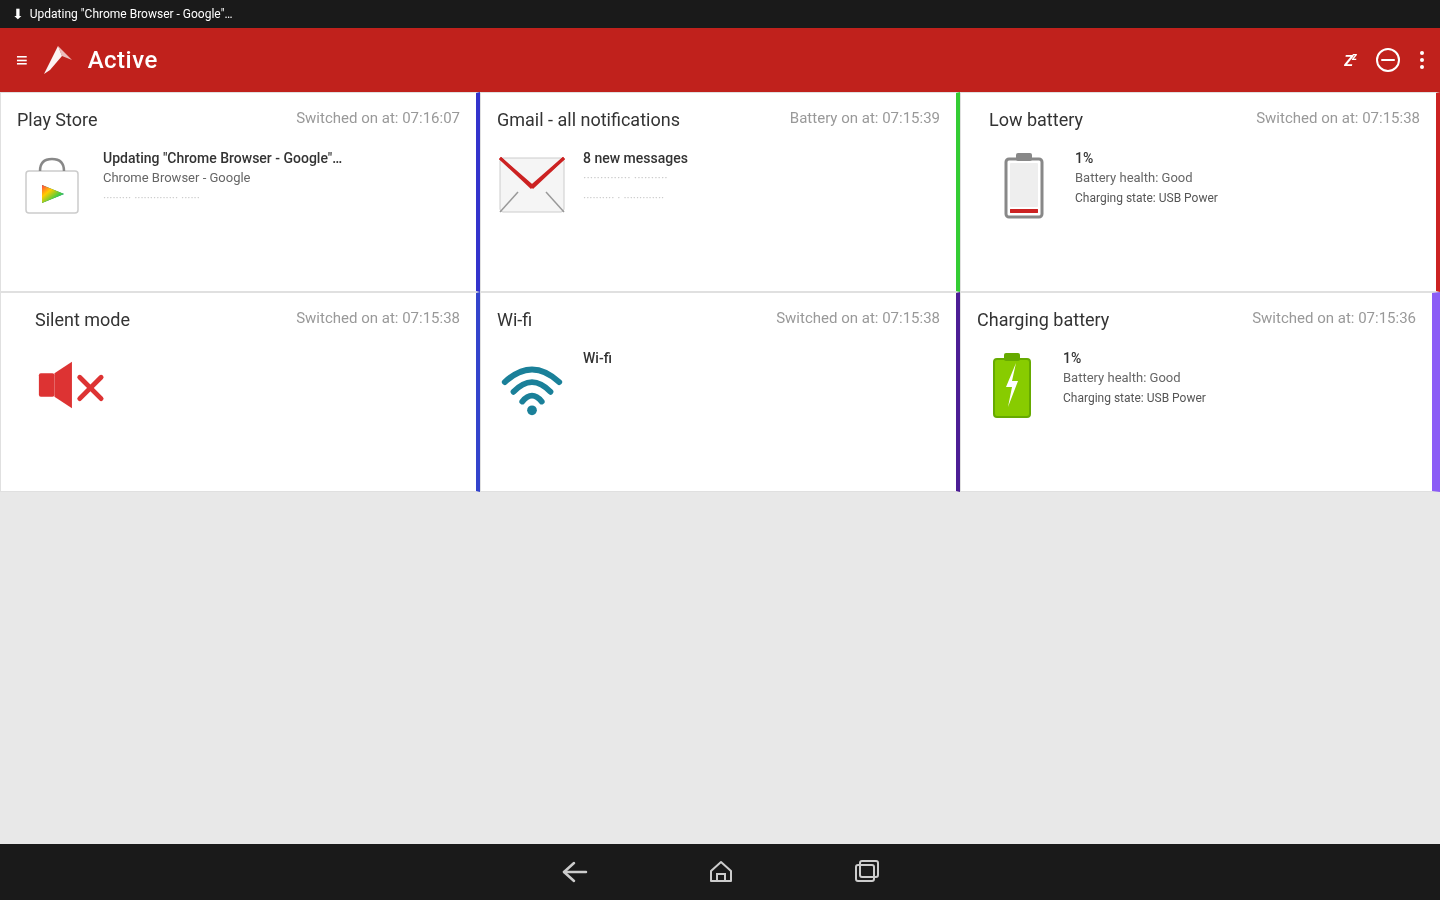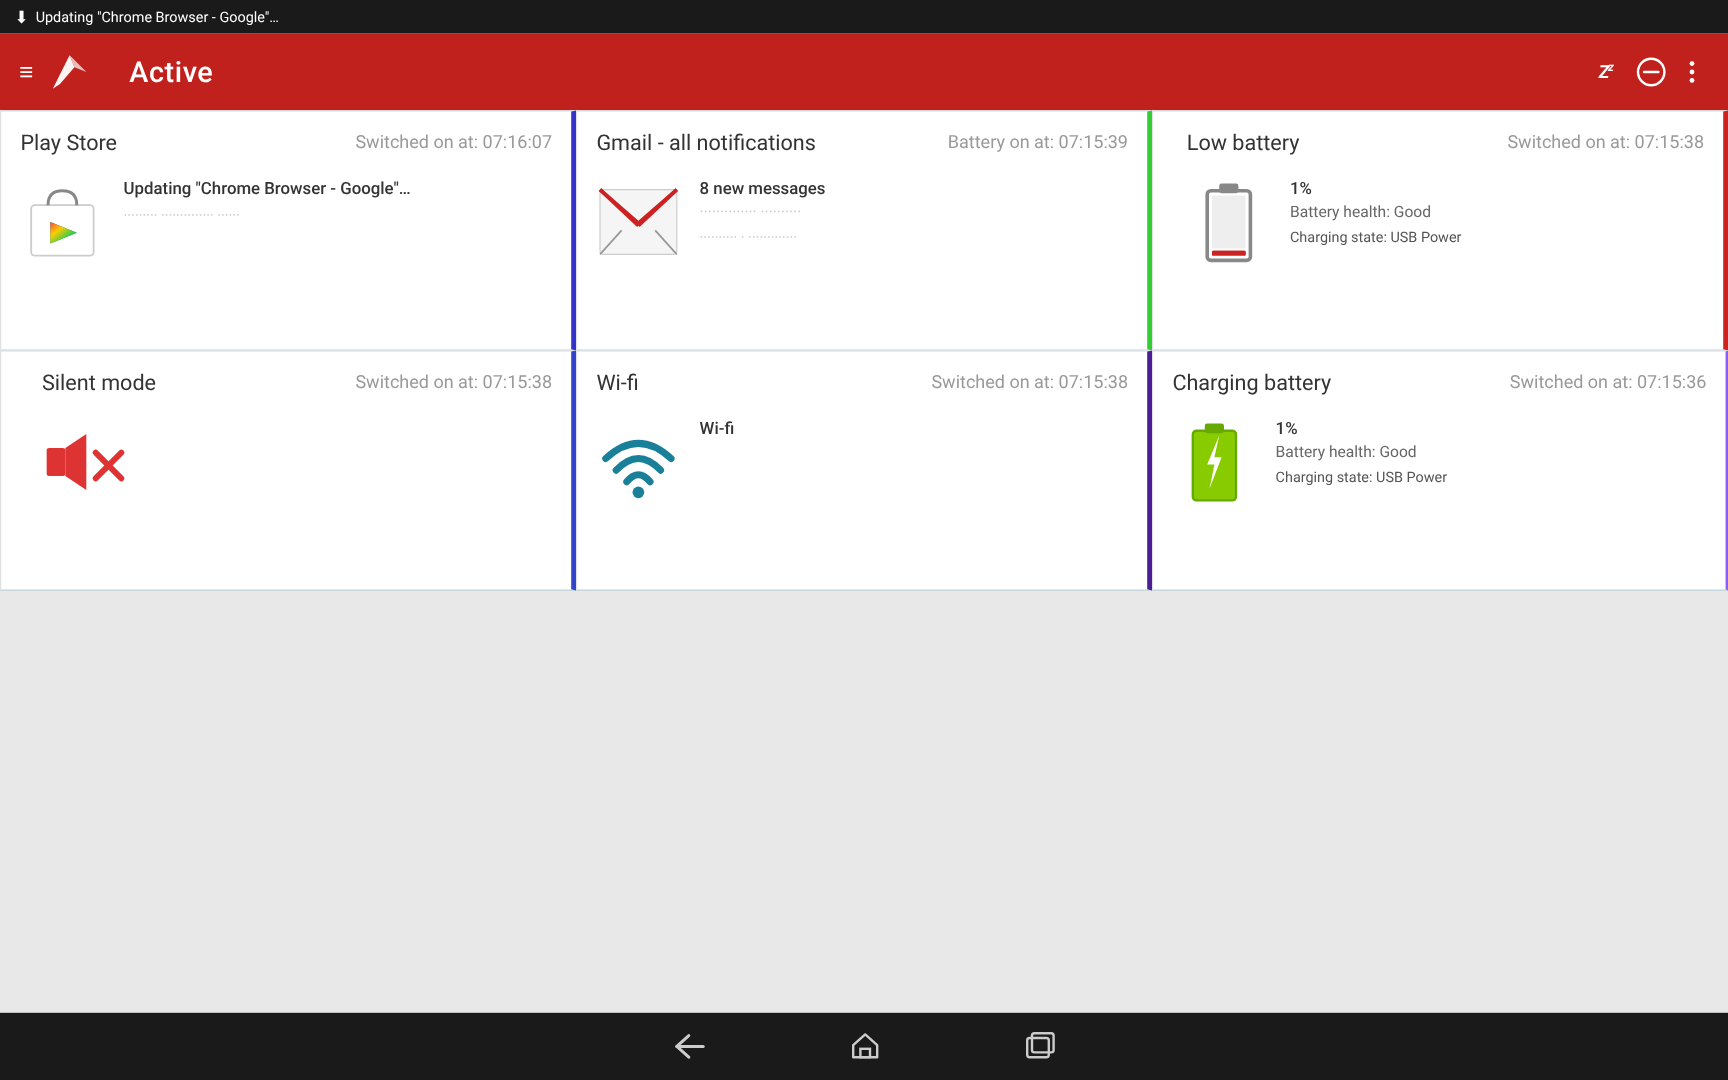--- a/index.html
+++ b/index.html
@@ -52,25 +52,24 @@
     }
     .logo-icon {
       width: 36px;
       height: 36px;
     }
     .app-title {
       color: white;
       font-size: 24px;
       font-weight: 500;
       letter-spacing: 0.5px;
-      margin-left: 20px;
     }
     .header-right {
       position: absolute;
-      right: 28px;
+      right: 16px;
       display: flex;
       align-items: center;
       gap: 20px;
     }
 
     
     .main-content {
       width: 100%;
       background: #0369a1;
       padding: 0;
@@ -258,20 +257,21 @@
               <stop offset="0%" stop-color="#ff4444"></stop>
               <stop offset="33%" stop-color="#ffcc00"></stop>
               <stop offset="66%" stop-color="#44cc44"></stop>
               <stop offset="100%" stop-color="#4488ff"></stop>
             </linearGradient>
           </defs>
         </svg>
       </div>
       <div class="card-text">
         <div class="card-text-primary">Updating "Chrome Browser - Google"…</div>
+        <div class="card-text-secondary">Chrome Browser - Google</div>
         <div class="card-text-tertiary" style="color:#cccccc;">········· ·············· ······</div>
       </div>
     </div>
   </div>
 
   <div class="card card-border-green">
     <div class="card-header">
       <span class="card-title">Gmail - all notifications</span>
       <span class="card-timestamp">Battery on at: 07:15:39</span>
     </div>
@@ -363,21 +363,21 @@
 
           <circle cx="36" cy="57" r="5" fill="#1a8099"></circle>
         </svg>
       </div>
       <div class="card-text">
         <div class="card-text-primary">Wi-fi</div>
       </div>
     </div>
   </div>
 
-  <div class="card" style="border-right: 2px solid #8b5cf6;">
+  <div class="card" style="border-right: 8px solid #8b5cf6;">
     <div class="card-header">
       <span class="card-title">Charging battery</span>
       <span class="card-timestamp">Switched on at: 07:15:36</span>
     </div>
     <div class="card-body">
       <div class="card-icon-area">
         <svg width="44" height="72" viewBox="0 0 44 72" xmlns="http://www.w3.org/2000/svg">
 
           <rect x="4" y="10" width="36" height="58" rx="3" fill="#88cc00" stroke="#66aa00" stroke-width="2"></rect>
 

